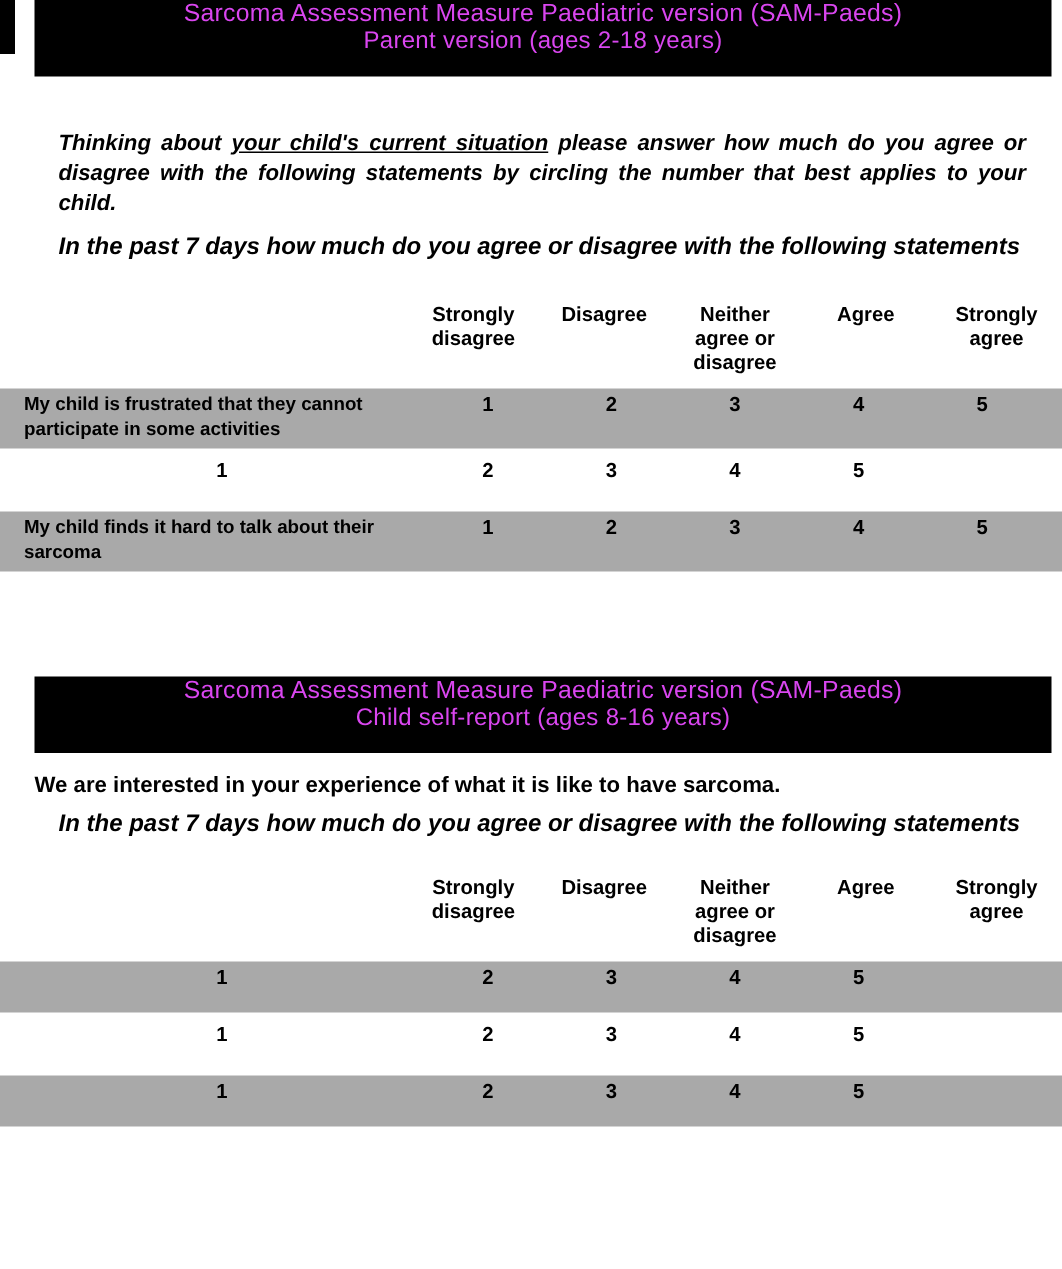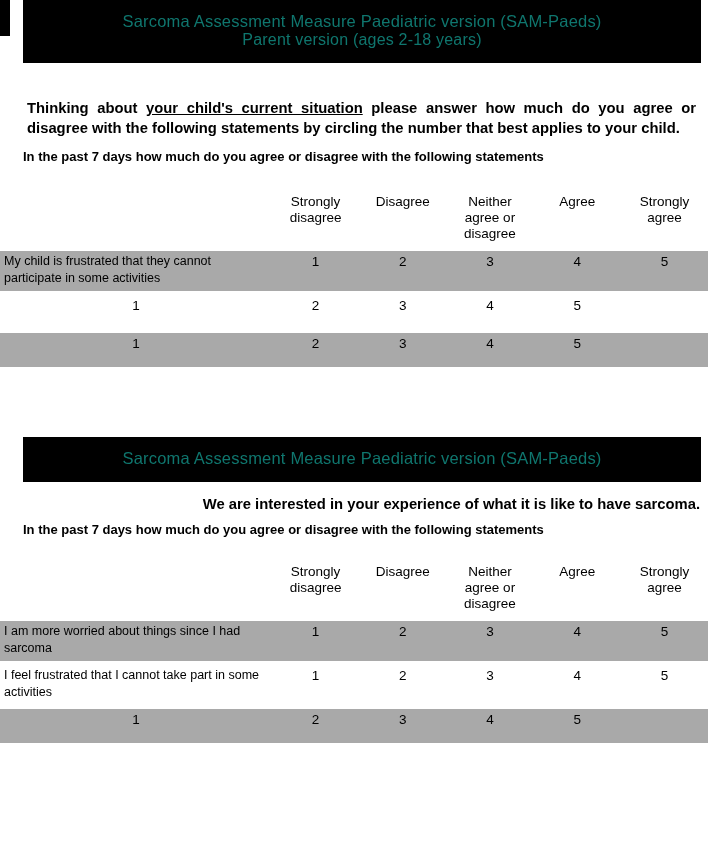--- a/index.html
+++ b/index.html
@@ -10,46 +10,46 @@
     color: #000000;
     font-family: "Liberation Sans", "DejaVu Sans", sans-serif;
   }
   .page { position: relative; width: 708px; height: 846px; overflow: hidden; }
 
   .scan-artifact { position: absolute; left: 0; top: 0; width: 10px; height: 36px; background: #000; }
 
   .banner {
     margin: 0 7px 0 23px;
     background: #000000;
-    color: #0f766e;
+    color: #d946ef;
     text-align: center;
-    padding: 12px 10px 14px;
+    padding: 0 10px 14px;
   }
   .banner-title { font-size: 16.5px; letter-spacing: 0.2px; }
   .banner-subtitle { font-size: 16px; letter-spacing: 0.2px; }
 
   .body-copy { margin: 0 8px 0 23px; font-weight: bold; }
-  .intro { margin: 12px 0 0; font-size: 14.8px; line-height: 20px; text-align: right; }
-  .instructions { margin: 35px 4px 0; font-size: 14.8px; line-height: 20px; text-align: justify; }
+  .intro { margin: 12px 0 0; font-size: 14.8px; line-height: 20px; }
+  .instructions { margin: 35px 16px 0; font-size: 14.8px; line-height: 20px; text-align: justify; font-style: italic; }
   .section-2 .instructions { margin-top: 4px; }
-  .timeframe { margin: 9px 0 0; font-size: 13px; line-height: 20px; }
+  .timeframe { margin: 9px 16px 0; font-size: 16px; line-height: 20px; font-style: italic; }
   .section-2 .timeframe { margin-top: 6px; }
   .u { text-decoration: underline; }
   .b { font-weight: bold; }
 
-  .likert-table { margin-top: 27px; font-weight: normal; width: 708px; }
+  .likert-table { margin-top: 27px; font-weight: bold; width: 708px; }
   .section-2 .likert-table { margin-top: 24px; }
   .thead, .trow {
     display: grid;
     grid-template-columns: 272px 1fr 1fr 1fr 1fr 1fr;
     align-items: start;
   }
   .thead { padding-bottom: 9px; }
   .thead .col { text-align: center; font-size: 13.5px; line-height: 16px; padding: 0 13px; }
-  .trow { padding: 2px 0 4px; margin-bottom: 4px; min-height: 34px; }
+  .trow { padding: 2px 12px 4px; margin-bottom: 4px; min-height: 34px; }
   .trow.shaded { background: #a9a9a9; }
   .trow .statement { font-size: 12.5px; line-height: 17px; padding: 0 8px 0 4px; }
   .trow .num { text-align: center; font-size: 13.5px; line-height: 17px; cursor: pointer; }
 
   .section-2 { margin-top: 70px; }
 </style>
 </head>
 <body>
 
 <div class="page">
@@ -87,60 +87,60 @@
 
       <div class="trow">
         <div class="num">1</div>
         <div class="num">2</div>
         <div class="num">3</div>
         <div class="num">4</div>
         <div class="num">5</div>
       </div>
 
       <div class="trow shaded">
+        <div class="statement">My child finds it hard to talk about their sarcoma</div>
         <div class="num">1</div>
         <div class="num">2</div>
         <div class="num">3</div>
         <div class="num">4</div>
         <div class="num">5</div>
       </div>
     </div>
   </section>
 
   <section class="form-section section-2">
     <header class="banner">
       <div class="banner-title">Sarcoma Assessment Measure Paediatric version (SAM-Paeds)</div>
+      <div class="banner-subtitle">Child self-report (ages 8-16 years)</div>
     </header>
 
     <div class="body-copy">
       <p class="intro">We are interested in your experience of what it is like to have sarcoma.</p>
       <p class="timeframe"><span>In the past </span><span class="b">7 days</span><span> how much do you agree or disagree with the following statements</span></p>
     </div>
 
     <div class="likert-table">
       <div class="thead">
         <div class="statement"></div>
         <div class="col">Strongly disagree</div>
         <div class="col">Disagree</div>
         <div class="col">Neither agree or disagree</div>
         <div class="col">Agree</div>
         <div class="col">Strongly agree</div>
       </div>
 
       <div class="trow shaded">
-        <div class="statement">I am more worried about things since I had sarcoma</div>
         <div class="num">1</div>
         <div class="num">2</div>
         <div class="num">3</div>
         <div class="num">4</div>
         <div class="num">5</div>
       </div>
 
       <div class="trow">
-        <div class="statement">I feel frustrated that I cannot take part in some activities</div>
         <div class="num">1</div>
         <div class="num">2</div>
         <div class="num">3</div>
         <div class="num">4</div>
         <div class="num">5</div>
       </div>
 
       <div class="trow shaded">
         <div class="num">1</div>
         <div class="num">2</div>

